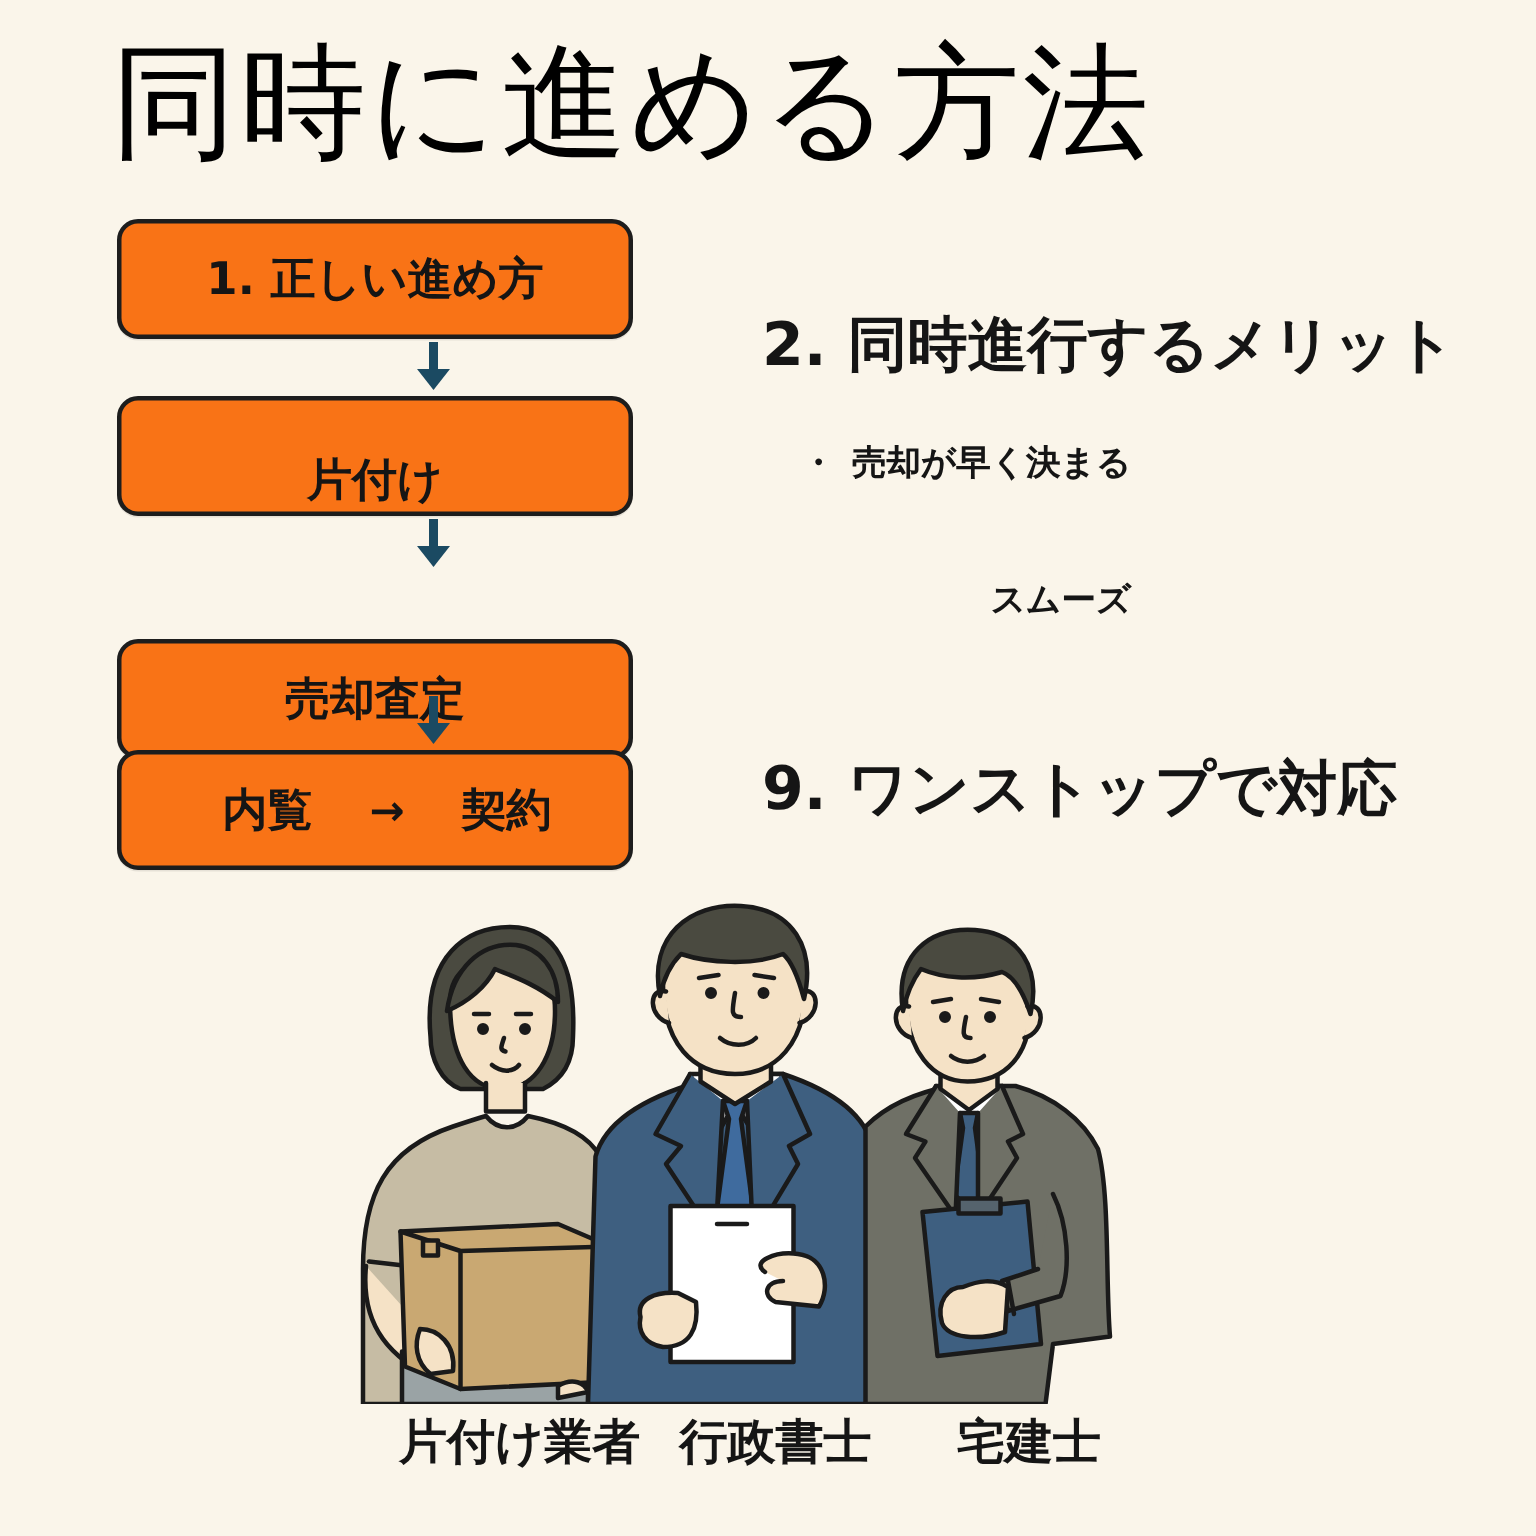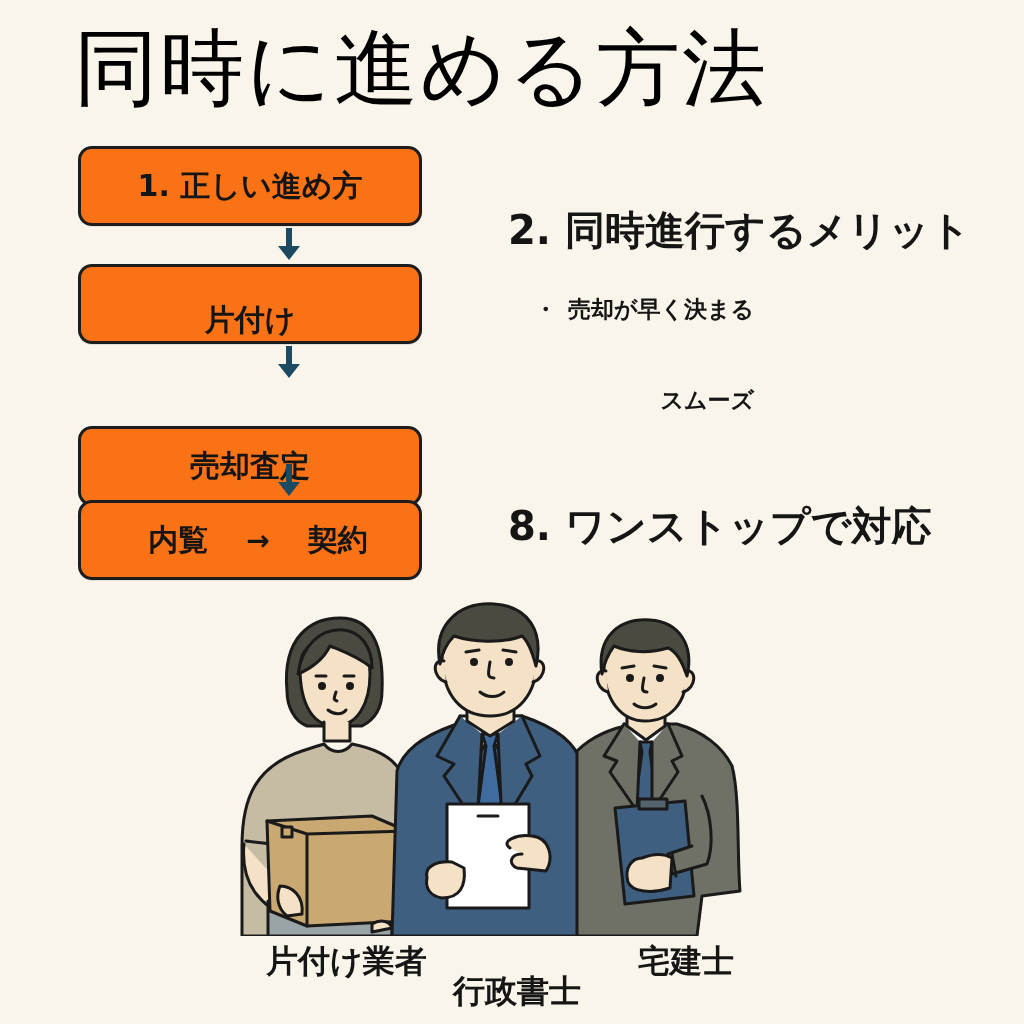--- a/index.html
+++ b/index.html
@@ -88,21 +88,21 @@
   <span>契約</span>
 </div>
 
 <div class="section-heading" style="left:508px; top:204px;">2. 同時進行するメリット</div>
 <ul class="bullets">
   <li><span>売却が早く決まる</span></li>
   <li class="cont" style="padding-left:28px;margin-top:44px;"><span>スムーズ</span></li>
 </ul>
 <style>.bullets li.cont::before { content: ""; }</style>
 
-<div class="section-heading" style="left:508px; top:500px;">8. ワンストップで対応</div>
+<div class="section-heading" style="left:508px; top:500px;">9. ワンストップで対応</div>
 
 <svg class="illustration" viewBox="0 0 530 340" xmlns="http://www.w3.org/2000/svg" stroke="#1a1a1a" stroke-width="3" stroke-linejoin="round" stroke-linecap="round">
 
   <g>
 
     <path d="M55 95 C50 40 80 22 108 22 C140 22 152 50 150 95 C150 115 140 125 130 130 L75 130 C62 125 55 110 55 95 Z" fill="#4a4a40"></path>
 
     <path d="M68 72 C68 50 85 42 108 42 C128 42 138 55 138 78 C138 108 125 130 103 130 C82 130 68 110 68 72 Z" fill="#f5e2c6"></path>
 
     <path d="M66 78 C70 50 88 32 112 34 C128 36 140 50 140 72 C125 60 110 55 98 50 C92 62 80 72 66 78 Z" fill="#4a4a40"></path>
@@ -188,14 +188,14 @@
     <path d="M383 212 L453 205 L462 300 L393 308 Z" fill="#3e5f80"></path>
     <rect x="407" y="203" width="28" height="10" fill="#55636d"></rect>
 
     <path d="M470 200 C480 220 482 250 475 268 L440 278 L436 258 L460 250" fill="#6f7066"></path>
     <path d="M440 258 L444 280" fill="none" stroke="#1a1a1a"></path>
     <path d="M410 262 C400 262 392 272 396 286 C400 296 420 298 438 292 L440 262 C430 256 420 258 410 262 Z" fill="#f5e2c6"></path>
   </g>
 </svg>
 
 <div class="role-label" style="left:266px;">片付け業者</div>
-<div class="role-label" style="left:453px;margin-top:30px;">行政書士</div>
+<div class="role-label" style="left:453px;">行政書士</div>
 <div class="role-label" style="left:638px;">宅建士</div>
 
 </body></html>

